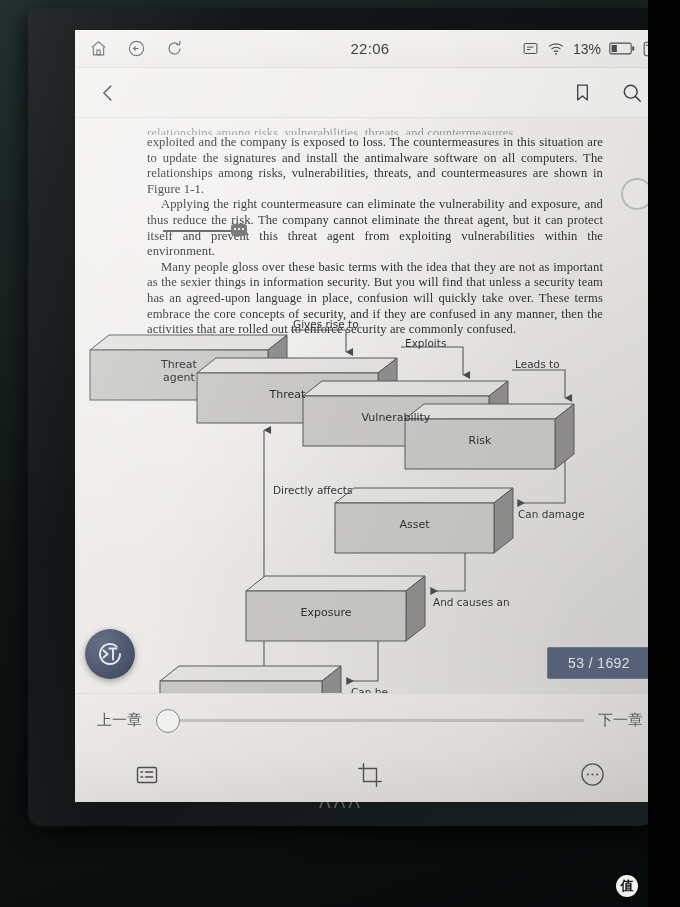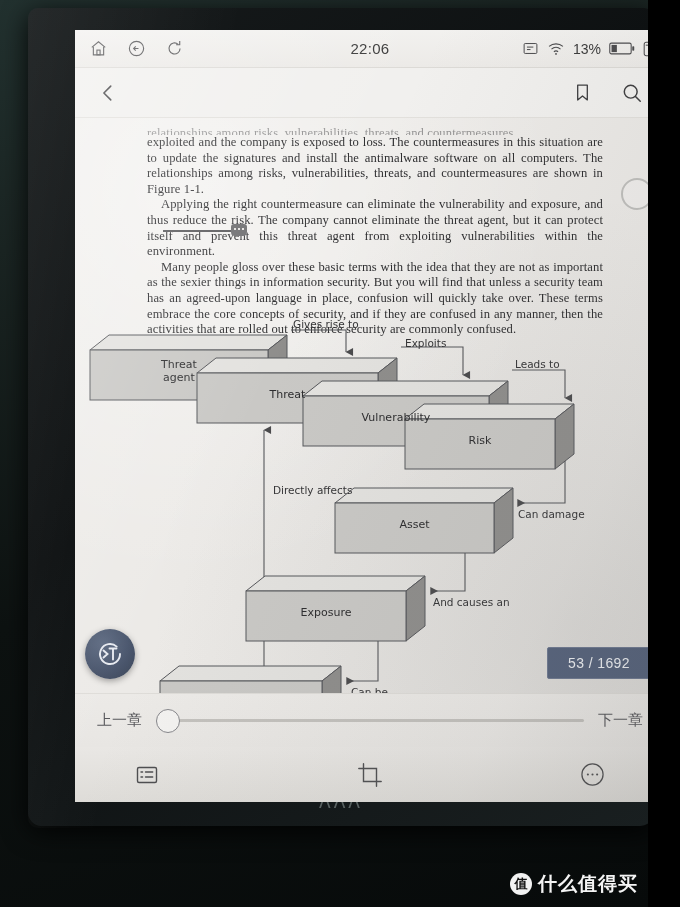--- a/index.html
+++ b/index.html
@@ -518,16 +518,15 @@
             <circle cx="17.8" cy="13" r="1.1" fill="#4e4e50" stroke="none"></circle>
           </svg>
         </span>
       </div>
 
     </div>
   </div>
 
   <div class="watermark">
     <span class="wm-badge">值</span>
-    <span class="wm-text">什么值得买</span>
   </div>
 
 </div>
 
 </body></html>

